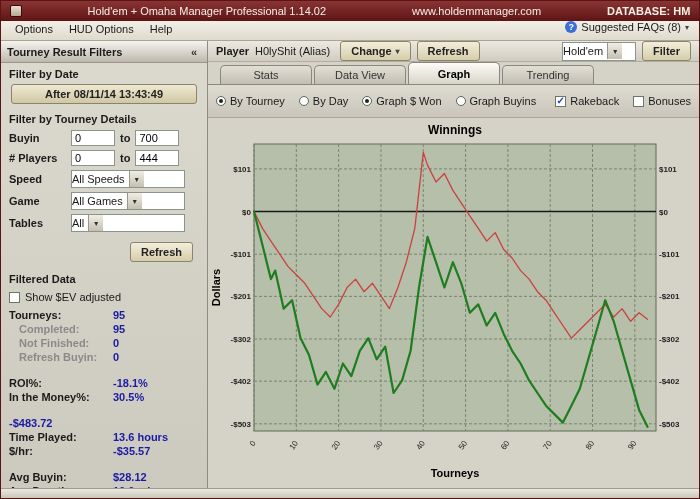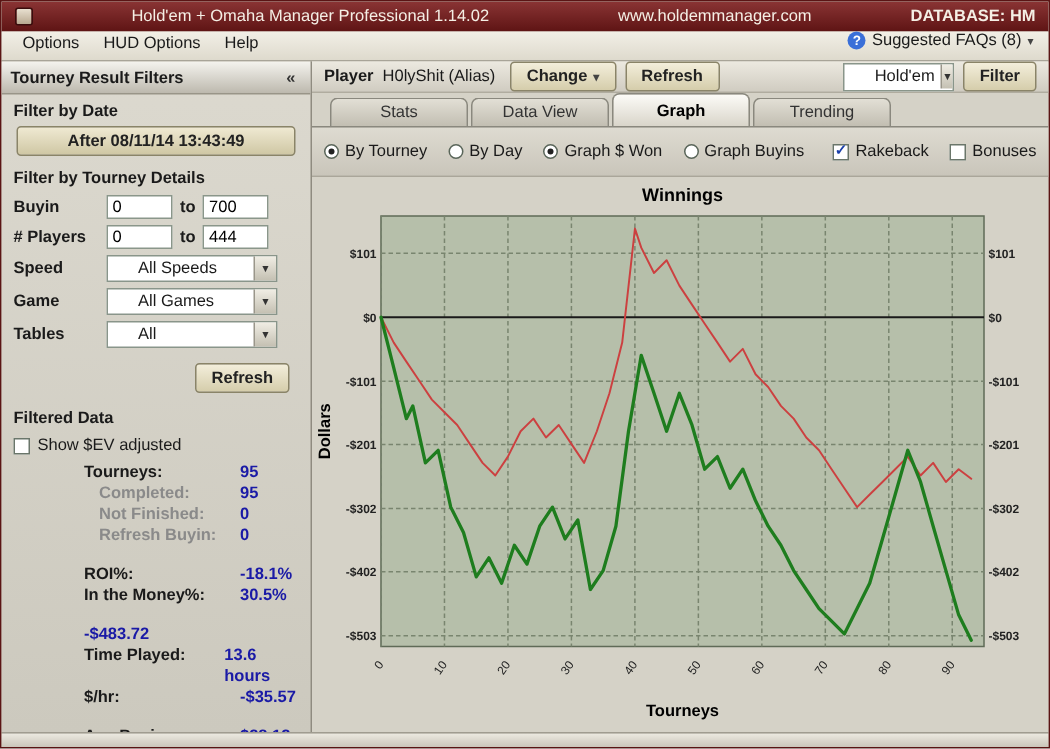--- a/index.html
+++ b/index.html
@@ -37,34 +37,34 @@
   .sb-section-title { font-weight:bold; padding:5px 8px 3px 8px; }
   .date-btn { display:block; width:186px; margin:1px 10px 4px 10px; height:20px;
               background:linear-gradient(#efe9d2,#cfc7a4); border:1px solid #8a8468; border-radius:3px;
               font-family:inherit; font-size:11px; font-weight:bold; color:#222; }
   .filter-row { display:flex; align-items:center; padding:2px 8px; gap:5px; }
   .f-label { font-weight:bold; width:57px; }
   .f-input { width:44px; height:16px; border:1px solid #8a968a; background:#fff;
              font-family:inherit; font-size:11px; padding:0 3px; }
   .to-word { font-weight:bold; }
   .combo { background:#fff; border:1px solid #89958a; height:18px; display:inline-flex;
-           align-items:center; justify-content:space-between; padding-left:20px; cursor:default; }
+           align-items:center; justify-content:flex-start; padding-left:0; cursor:default; }
   .combo .combo-arr { width:15px; height:16px; margin-left:4px; background:linear-gradient(#f0ede4,#c4c0b2);
            border-left:1px solid #9a968a; display:inline-flex; align-items:center; justify-content:center;
            font-size:7px; color:#333; }
   .sb-combo { width:114px; }
   .refresh-row { display:flex; justify-content:flex-end; padding:8px 14px 6px 0; }
   .btn { background:linear-gradient(#f3eedb,#d5cdab); border:1px solid #8a8468; border-radius:3px;
          height:20px; padding:0 10px; font-family:inherit; font-size:11px; font-weight:bold; color:#222;
          display:inline-flex; align-items:center; gap:4px; }
   .checkbox-row { display:flex; align-items:center; gap:5px; padding:3px 8px; font-weight:normal; }
   .cb { width:11px; height:11px; border:1px solid #6a766a; background:#fff; display:inline-flex;
         align-items:center; justify-content:center; font-size:10px; line-height:10px; color:#1a3faa; font-weight:bold; }
   .stats { padding:2px 8px; }
-  .stat-row { display:flex; line-height:14px;margin-left:47px; }
+  .stat-row { display:flex; line-height:14px; }
   .stat-row.gap { margin-top:12px; }
   .stat-label { font-weight:bold; width:104px; }
   .stat-row.muted .stat-label { color:#8a8a8a; padding-left:10px; font-weight:bold; }
   .stat-value { color:#1a1aa6; font-weight:bold; }
 
   
   .main { flex:1; display:flex; flex-direction:column; background:#d5d2c7; }
   .player-bar { height:26px; display:flex; align-items:center; gap:6px; padding:0 8px;
                 background:linear-gradient(#ece9e0,#d0ccc1); border-bottom:1px solid #b0ac9f; }
   .player-label { font-weight:bold; }

